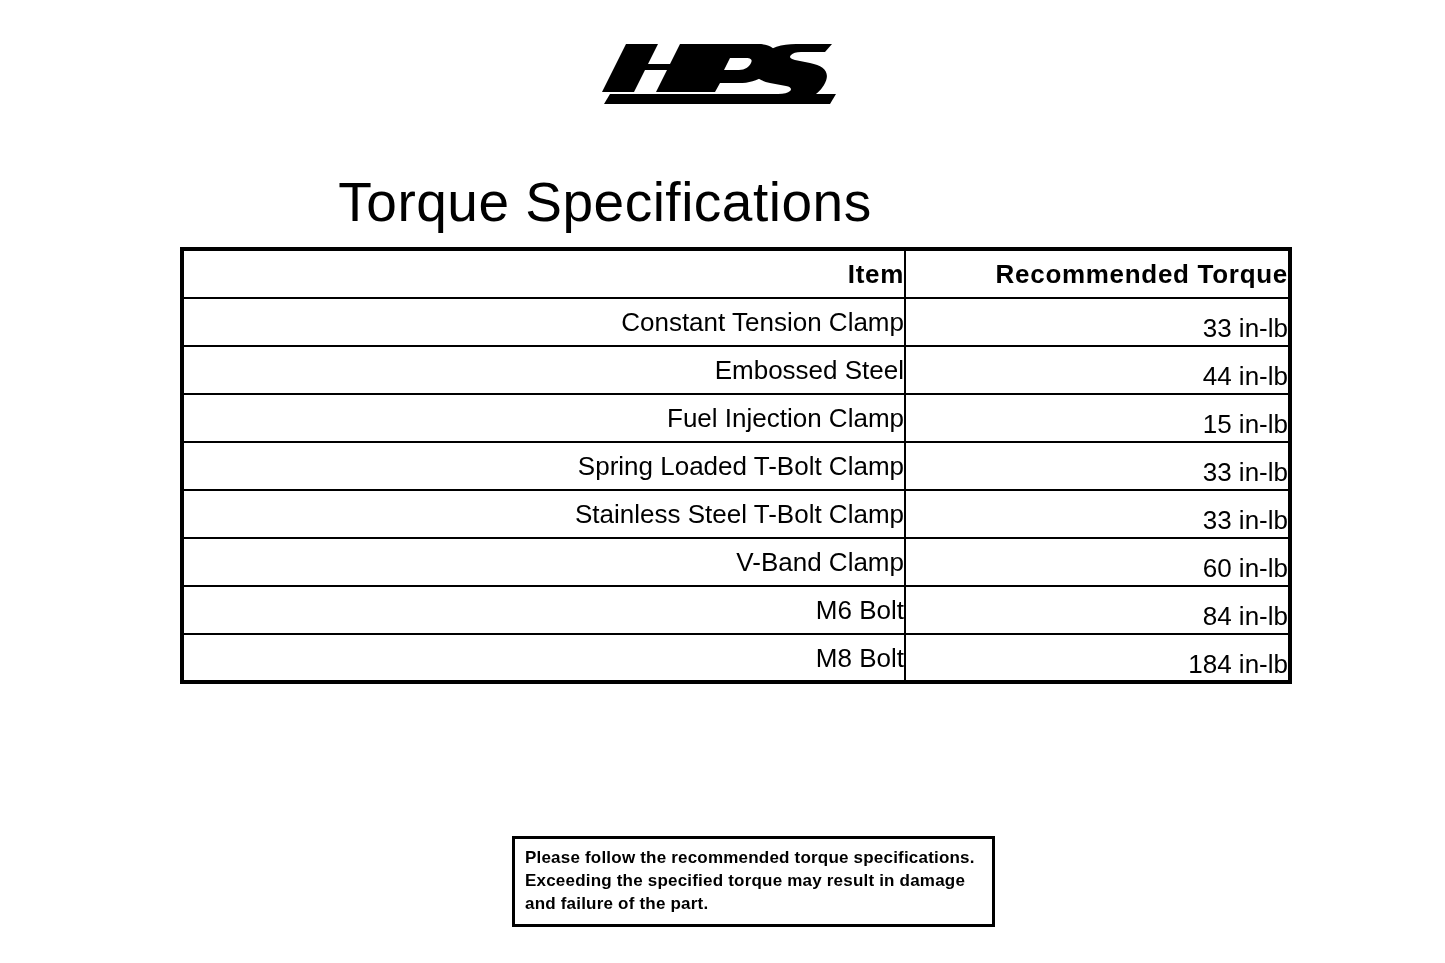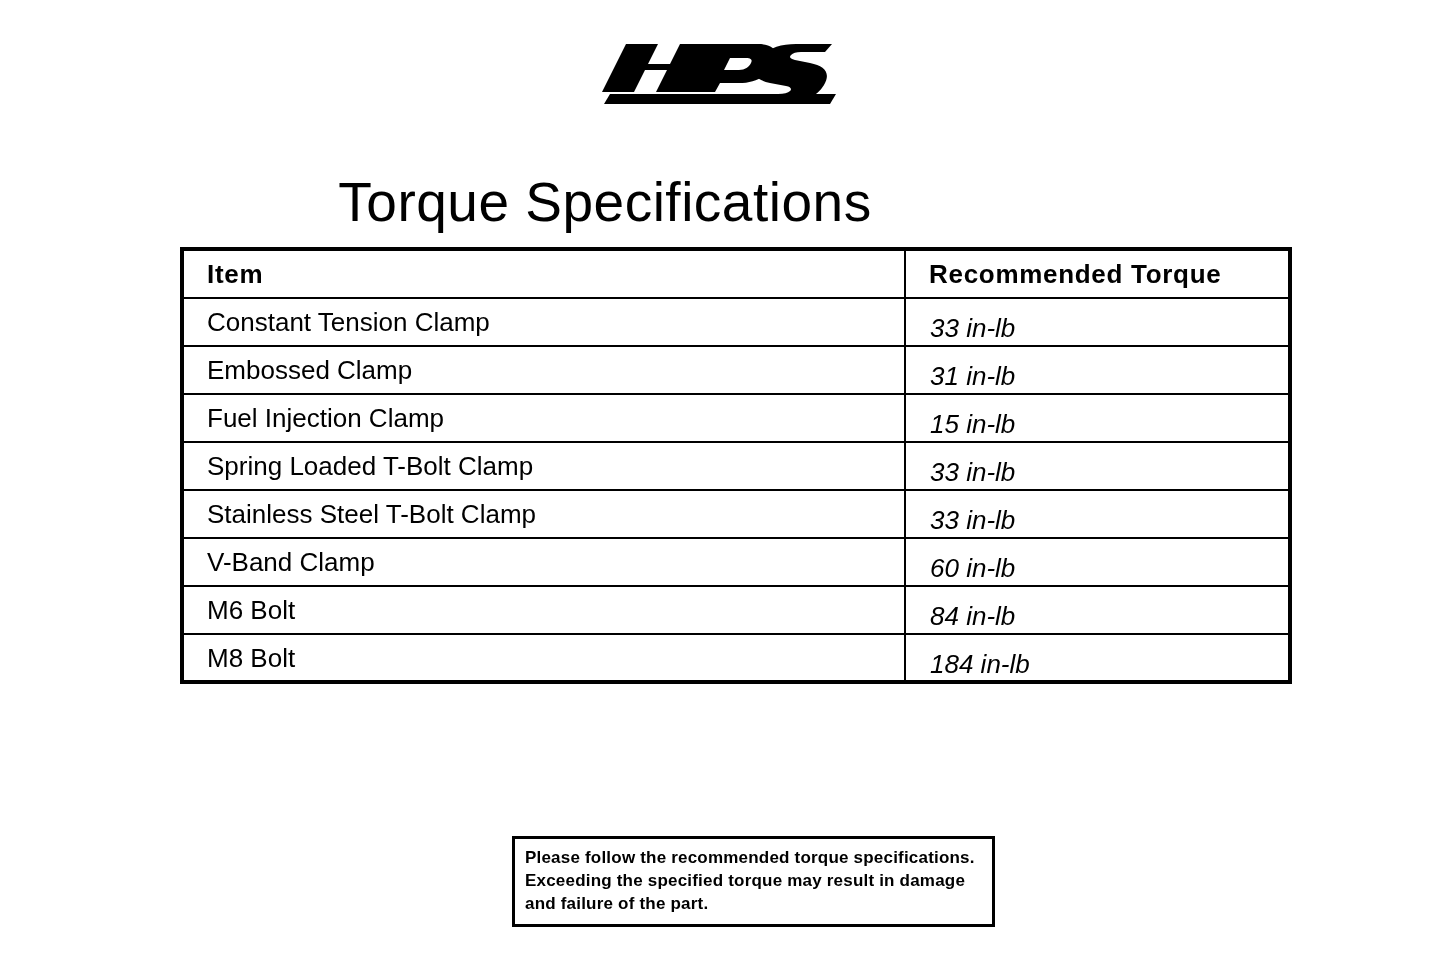--- a/index.html
+++ b/index.html
@@ -60,35 +60,34 @@
   table.spec-table col.col-item { width: 723px; }
   table.spec-table col.col-torque { width: 385px; }
 
   table.spec-table th,
   table.spec-table td {
     border: 2px solid #000;
     height: 48px;
     box-sizing: border-box;
     padding: 0 0 0 23px;
     vertical-align: middle;
-    text-align: left;
+    text-align: right;
     font-size: 26px;
     font-weight: 400;
     line-height: 30px;
     white-space: nowrap;
   }
   table.spec-table thead th {
     font-weight: 700;
     letter-spacing: 0.7px;
     height: 49px;
   }
   table.spec-table td.torque-cell {
     padding-left: 24px;
     padding-top: 12px;
-    font-style: italic;
   }
 
   
   #footer-note {
     position: absolute;
     left: 512px;
     top: 836px;
     width: 483px;
     box-sizing: border-box;
     border: 3px solid #000;
@@ -131,22 +130,22 @@
         <th>Item</th>
         <th>Recommended Torque</th>
       </tr>
     </thead>
     <tbody id="spec-table-body">
         <tr>
           <td class="item-cell">Constant Tension Clamp</td>
           <td class="torque-cell">33 in-lb</td>
         </tr>
         <tr>
-          <td class="item-cell">Embossed Clamp</td>
-          <td class="torque-cell">31 in-lb</td>
+          <td class="item-cell">Embossed Steel</td>
+          <td class="torque-cell">44 in-lb</td>
         </tr>
         <tr>
           <td class="item-cell">Fuel Injection Clamp</td>
           <td class="torque-cell">15 in-lb</td>
         </tr>
         <tr>
           <td class="item-cell">Spring Loaded T-Bolt Clamp</td>
           <td class="torque-cell">33 in-lb</td>
         </tr>
         <tr>

